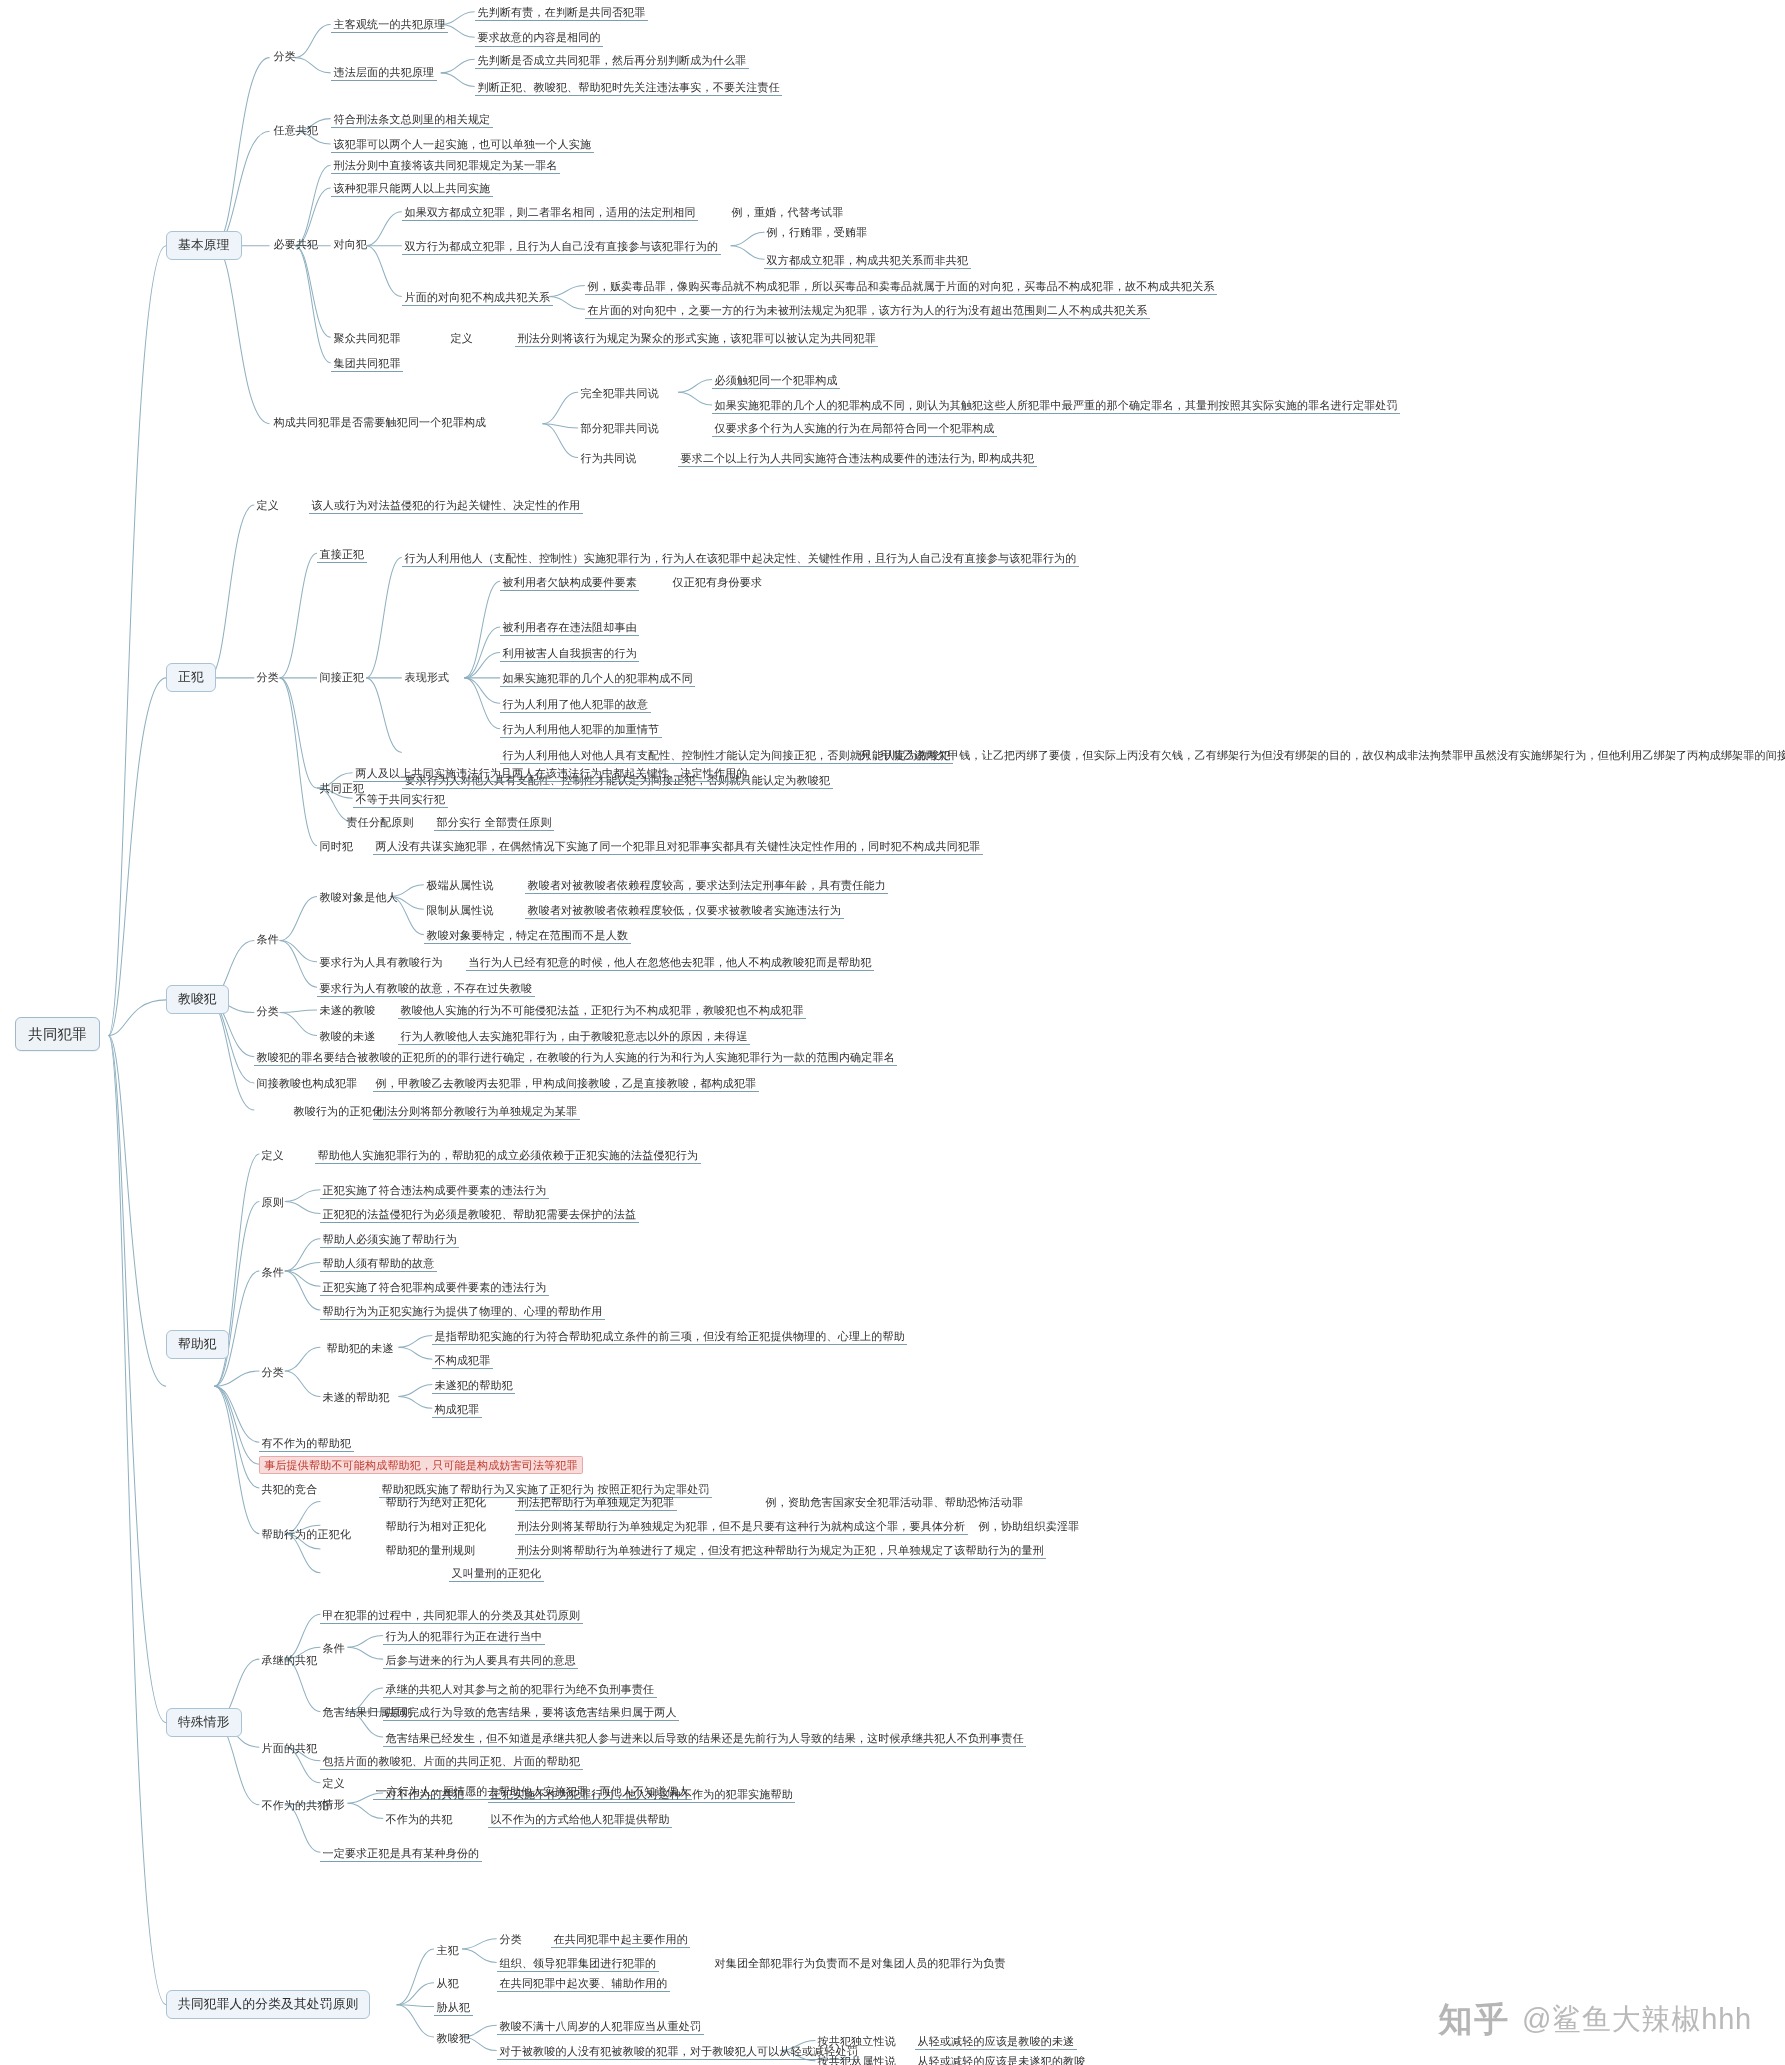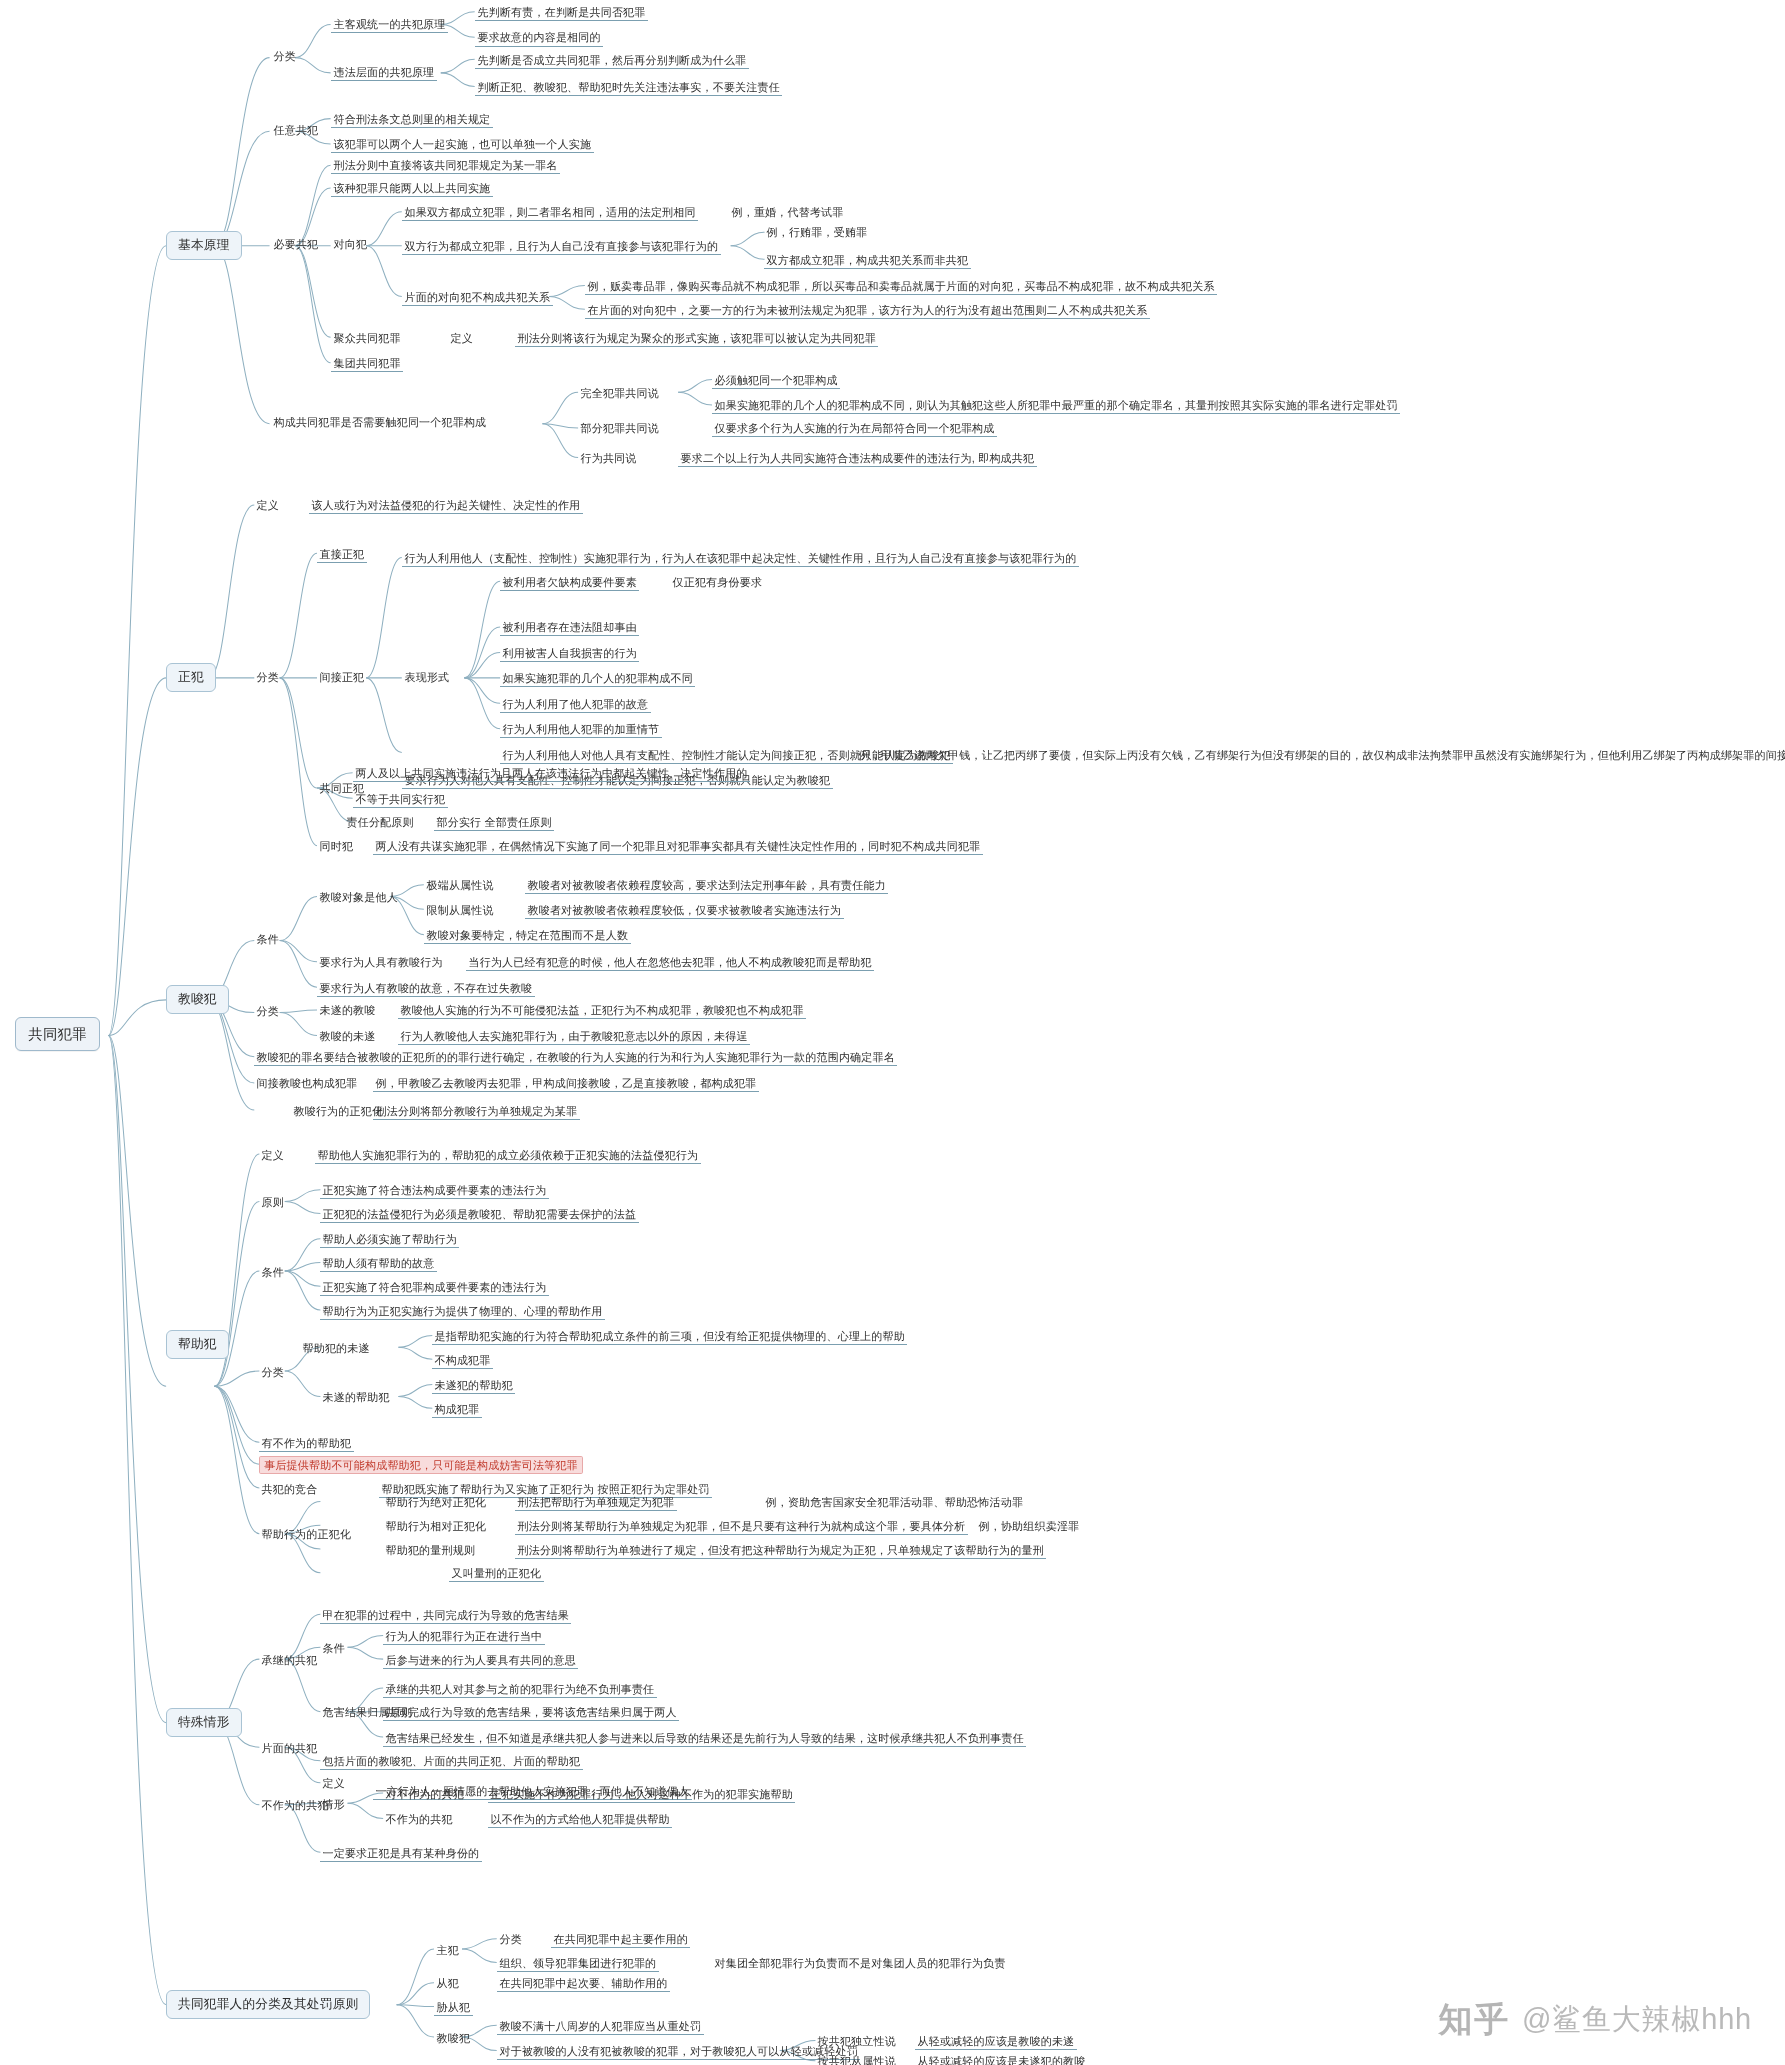--- a/index.html
+++ b/index.html
@@ -312,21 +312,21 @@
   <div class="node plain" style="left:259px;top:1195px;">原则</div>
   <div class="node underlined" style="left:320px;top:1183px;">正犯实施了符合违法构成要件要素的违法行为</div>
   <div class="node underlined" style="left:320px;top:1207px;">正犯犯的法益侵犯行为必须是教唆犯、帮助犯需要去保护的法益</div>
   <div class="node plain" style="left:259px;top:1265px;">条件</div>
   <div class="node underlined" style="left:320px;top:1232px;">帮助人必须实施了帮助行为</div>
   <div class="node underlined" style="left:320px;top:1256px;">帮助人须有帮助的故意</div>
   <div class="node underlined" style="left:320px;top:1280px;">正犯实施了符合犯罪构成要件要素的违法行为</div>
   <div class="node underlined" style="left:320px;top:1304px;">帮助行为为正犯实施行为提供了物理的、心理的帮助作用</div>
 
   <div class="node plain" style="left:259px;top:1365px;">分类</div>
-  <div class="node plain" style="left:300px;top:1341px;">帮助犯的未遂</div>
+  <div class="node plain" style="left:324px;top:1341px;">帮助犯的未遂</div>
   <div class="node underlined" style="left:432px;top:1329px;">是指帮助犯实施的行为符合帮助犯成立条件的前三项，但没有给正犯提供物理的、心理上的帮助</div>
   <div class="node underlined" style="left:432px;top:1353px;">不构成犯罪</div>
   <div class="node plain" style="left:320px;top:1390px;">未遂的帮助犯</div>
   <div class="node underlined" style="left:432px;top:1378px;">未遂犯的帮助犯</div>
   <div class="node underlined" style="left:432px;top:1402px;">构成犯罪</div>
 
   <div class="node underlined" style="left:259px;top:1436px;">有不作为的帮助犯</div>
   <div class="node red" style="left:259px;top:1456px;">事后提供帮助不可能构成帮助犯，只可能是构成妨害司法等犯罪</div>
   <div class="node plain" style="left:259px;top:1482px;">共犯的竞合</div>
   <div class="node underlined" style="left:347px;top:1482px;margin-left:32px;">帮助犯既实施了帮助行为又实施了正犯行为  按照正犯行为定罪处罚</div>
@@ -336,21 +336,21 @@
   <div class="node underlined" style="left:515px;top:1495px;">刑法把帮助行为单独规定为犯罪</div>
   <div class="node plain" style="left:763px;top:1495px;">例，资助危害国家安全犯罪活动罪、帮助恐怖活动罪</div>
   <div class="node plain" style="left:383px;top:1519px;">帮助行为相对正犯化</div>
   <div class="node underlined" style="left:515px;top:1519px;">刑法分则将某帮助行为单独规定为犯罪，但不是只要有这种行为就构成这个罪，要具体分析</div>
   <div class="node plain" style="left:976px;top:1519px;">例，协助组织卖淫罪</div>
   <div class="node plain" style="left:383px;top:1543px;">帮助犯的量刑规则</div>
   <div class="node underlined" style="left:515px;top:1543px;">刑法分则将帮助行为单独进行了规定，但没有把这种帮助行为规定为正犯，只单独规定了该帮助行为的量刑</div>
   <div class="node underlined" style="left:449px;top:1566px;">又叫量刑的正犯化</div>
 
   <div class="node plain" style="left:259px;top:1653px;">承继的共犯</div>
-  <div class="node underlined" style="left:320px;top:1608px;">甲在犯罪的过程中，共同完成行为导致的危害结果</div>
+  <div class="node underlined" style="left:320px;top:1608px;">甲在犯罪的过程中，共同犯罪人的分类及其处罚原则</div>
   <div class="node plain" style="left:320px;top:1641px;">条件</div>
   <div class="node underlined" style="left:383px;top:1629px;">行为人的犯罪行为正在进行当中</div>
   <div class="node underlined" style="left:383px;top:1653px;">后参与进来的行为人要具有共同的意思</div>
   <div class="node plain" style="left:320px;top:1705px;">危害结果归属原则</div>
   <div class="node underlined" style="left:383px;top:1682px;">承继的共犯人对其参与之前的犯罪行为绝不负刑事责任</div>
   <div class="node underlined" style="left:383px;top:1705px;">共同完成行为导致的危害结果，要将该危害结果归属于两人</div>
   <div class="node underlined" style="left:383px;top:1731px;">危害结果已经发生，但不知道是承继共犯人参与进来以后导致的结果还是先前行为人导致的结果，这时候承继共犯人不负刑事责任</div>
 
   <div class="node plain" style="left:259px;top:1741px;">片面的共犯</div>
   <div class="node underlined" style="left:320px;top:1754px;">包括片面的教唆犯、片面的共同正犯、片面的帮助犯</div>

